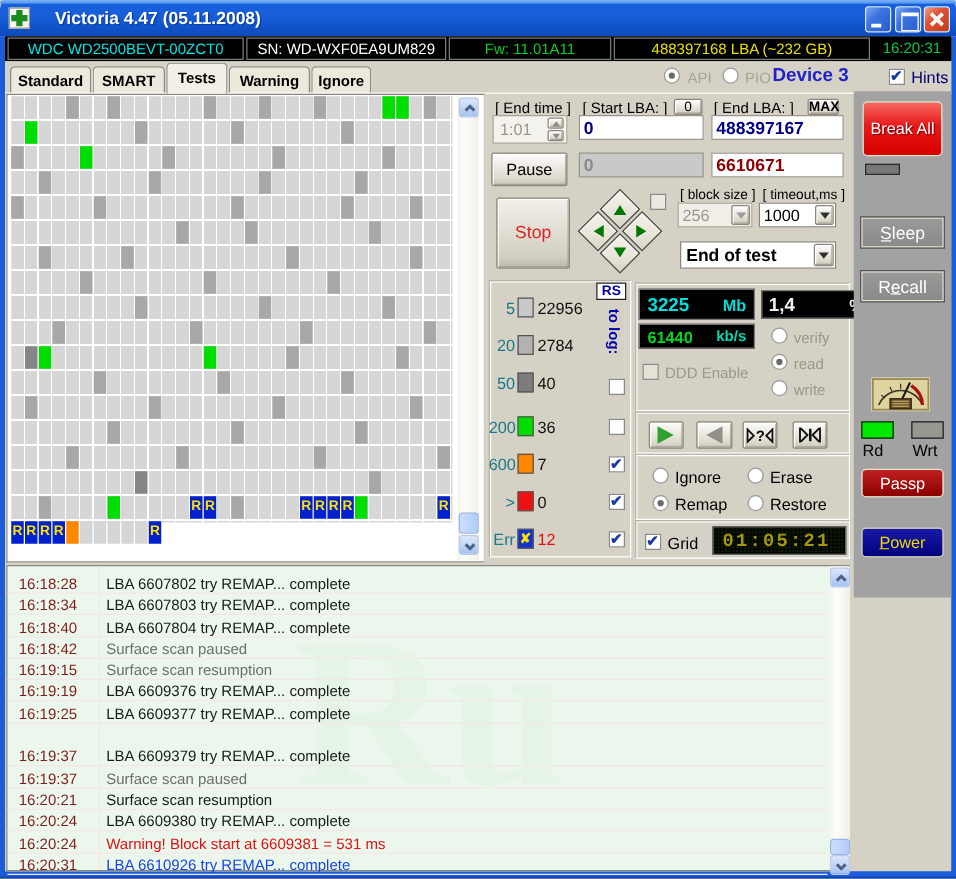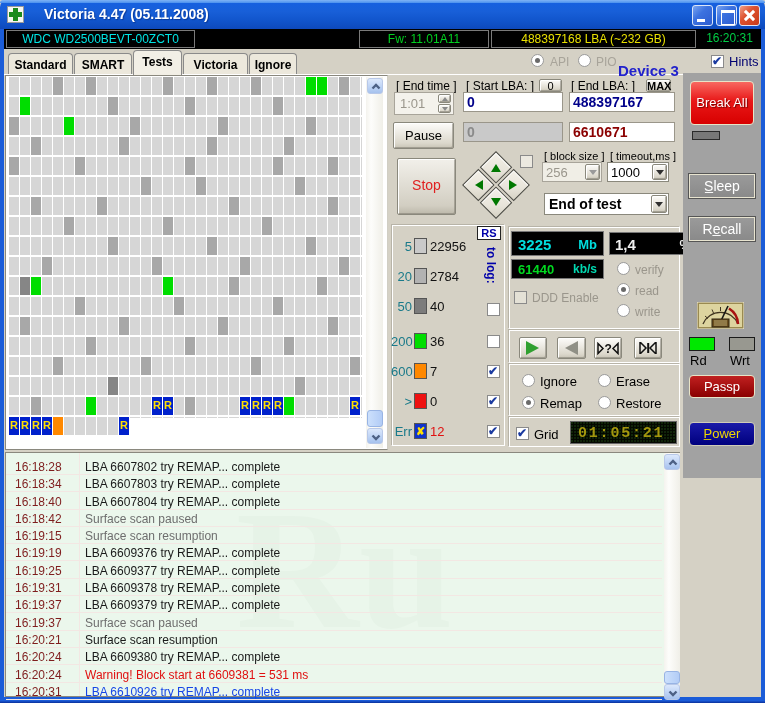--- a/index.html
+++ b/index.html
@@ -32,21 +32,21 @@
 #tabrow{position:absolute;left:4px;top:49px;width:757px;height:26px;background:#d5d1c5;}
 .tab{position:absolute;top:53px;height:22px;background:#ece8dc;border:1px solid #8a8a8a;border-bottom:none;
  border-radius:4px 4px 0 0;font-size:12px;font-weight:bold;color:#000;text-align:center;padding-top:4px;}
 .tab.sel{top:50px;height:25px;background:#f2efe6;z-index:3;}
 #tabline{position:absolute;left:4px;top:74px;width:757px;height:1px;background:#fff;}
 .radio{position:absolute;width:13px;height:13px;border-radius:50%;background:#fff;border:1px solid #9a9a9a;}
 .radio.on:after{content:"";position:absolute;left:3px;top:3px;width:5px;height:5px;border-radius:50%;background:#6a6a6a;}
 .cb{position:absolute;width:13px;height:13px;background:#fff;border:1px solid #8a8a8a;}
 .cb.on:after{content:"\2714";position:absolute;left:0px;top:-2px;font-size:12px;font-weight:bold;color:#1a3aa0;}
 .glabel{position:absolute;font-size:12px;color:#a8a49a;}
-#dev3{position:absolute;left:618px;top:52px;font-size:15px;font-weight:bold;color:#2222cc;margin-top:10px;}
+#dev3{position:absolute;left:618px;top:52px;font-size:15px;font-weight:bold;color:#2222cc;}
 #hintslbl{position:absolute;left:729px;top:54px;font-size:13px;color:#000070;}
 #gridpanel{position:absolute;left:5px;top:75px;width:383px;height:375px;background:#fff;
  border:1px solid #8a887e;border-right:1px solid #d0cec4;}
 #gridbase{position:absolute;left:3px;top:1px;width:353px;height:341px;
  background:repeating-linear-gradient(to right,transparent 0 10px,#fff 10px 11px),
             repeating-linear-gradient(to bottom,transparent 0 18px,#fff 18px 20px),#d6d6d6;}
 .gc{position:absolute;width:10px;height:18px;}
 .dk{background:#a8a8a8;}
 .dk2{background:#868686;}
 .gn{background:#00dd00;}
@@ -91,29 +91,30 @@
     </div>
 <div id="ttext">Victoria 4.47 (05.11.2008)</div>
 <div class="tbtn" id="bmin"></div>
     <div class="tbtn" id="bmax"></div>
     <div class="tbtn" id="bclose"></div>
 <div id="lborder"></div>
     <div id="rborder"></div>
     <div id="bborder"></div>
 <div id="infobar">
  <div class="iseg" style="left:2px;width:189px;color:#00e5e5;">WDC WD2500BEVT-00ZCT0</div>
+ <div class="iseg" style="left:193px;width:160px;">SN: WD-WXF0EA9UM829</div>
  <div class="iseg" style="left:355px;width:130px;color:#00d020;">Fw: 11.01A11</div>
  <div class="iseg" style="left:487px;width:205px;color:#e8e000;">488397168 LBA (~232 GB)</div>
  <div class="iseg" style="left:694px;width:63px;color:#00cc44;border:none;top:1px;">16:20:31</div>
 </div>
 <div id="tabrow"></div>
 <div class="tab" style="left:8px;width:65px;">Standard</div>
 <div class="tab" style="left:74px;width:58px;">SMART</div>
 <div class="tab sel" style="left:133px;width:49px;">Tests</div>
-<div class="tab" style="left:183px;width:65px;">Victoria</div>
+<div class="tab" style="left:183px;width:65px;">Warning</div>
 <div class="tab" style="left:249px;width:48px;">Ignore</div>
 <div id="tabline"></div>
 <div class="radio on" style="left:531px;top:54px;"></div>
 <div class="glabel" style="left:550px;top:55px;">API</div>
 <div class="radio" style="left:578px;top:54px;"></div>
 <div class="glabel" style="left:596px;top:55px;">PIO</div>
 <div id="dev3">Device 3</div>
 <div class="cb on" style="left:711px;top:55px;"></div>
 <div id="hintslbl">Hints</div>
 <div id="gridpanel">
@@ -401,24 +402,20 @@
         <span class="lm" style="color:#6e6e6e;">Surface scan resumption</span>
       </div>
 <div class="lrow" style="top:91px;">
         <span class="lt2">16:19:19</span>
         <span class="lm" style="color:#1a1a1a;">LBA 6609376 try REMAP... complete</span>
       </div>
 <div class="lrow" style="top:109px;">
         <span class="lt2">16:19:25</span>
         <span class="lm" style="color:#1a1a1a;">LBA 6609377 try REMAP... complete</span>
       </div>
-<div class="lrow" style="top:126px;">
-        <span class="lt2">16:19:31</span>
-        <span class="lm" style="color:#1a1a1a;">LBA 6609378 try REMAP... complete</span>
-      </div>
 <div class="lrow" style="top:143px;">
         <span class="lt2">16:19:37</span>
         <span class="lm" style="color:#1a1a1a;">LBA 6609379 try REMAP... complete</span>
       </div>
 <div class="lrow" style="top:161px;">
         <span class="lt2">16:19:37</span>
         <span class="lm" style="color:#6e6e6e;">Surface scan paused</span>
       </div>
 <div class="lrow" style="top:178px;">
         <span class="lt2">16:20:21</span>

